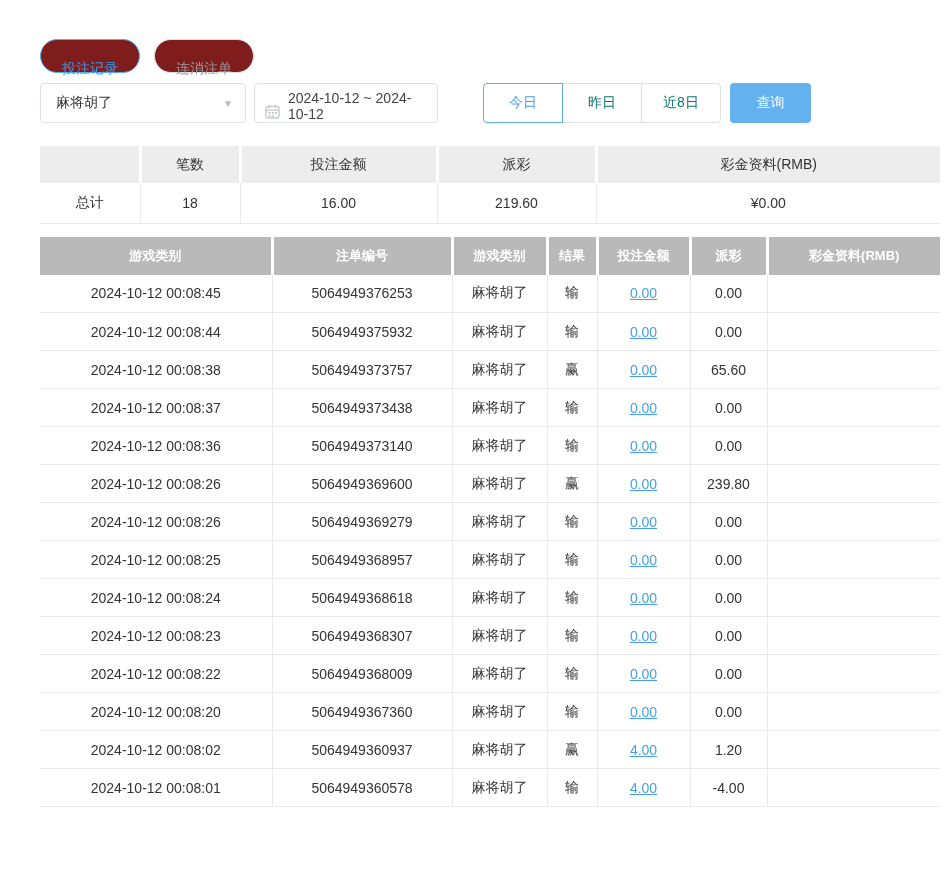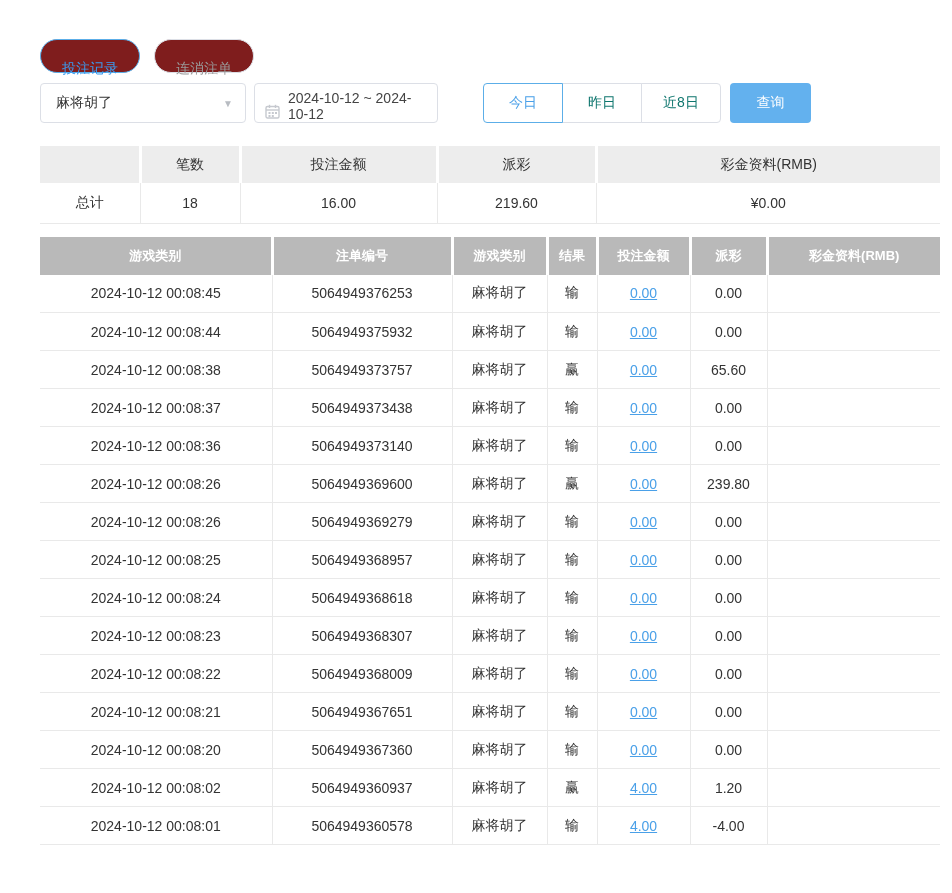--- a/index.html
+++ b/index.html
@@ -254,29 +254,20 @@
         <tr>
           <td class="col0">2024-10-12 00:08:22</td>
           <td class="col1">5064949368009</td>
           <td class="col2">麻将胡了</td>
           <td class="col3">输</td>
           <td class="col4"><a class="amount-link">0.00</a></td>
           <td class="col5">0.00</td>
           <td class="col6"></td>
         </tr>
         <tr>
-          <td class="col0">2024-10-12 00:08:21</td>
-          <td class="col1">5064949367651</td>
-          <td class="col2">麻将胡了</td>
-          <td class="col3">输</td>
-          <td class="col4"><a class="amount-link">0.00</a></td>
-          <td class="col5">0.00</td>
-          <td class="col6"></td>
-        </tr>
-        <tr>
           <td class="col0">2024-10-12 00:08:20</td>
           <td class="col1">5064949367360</td>
           <td class="col2">麻将胡了</td>
           <td class="col3">输</td>
           <td class="col4"><a class="amount-link">0.00</a></td>
           <td class="col5">0.00</td>
           <td class="col6"></td>
         </tr>
         <tr>
           <td class="col0">2024-10-12 00:08:02</td>

